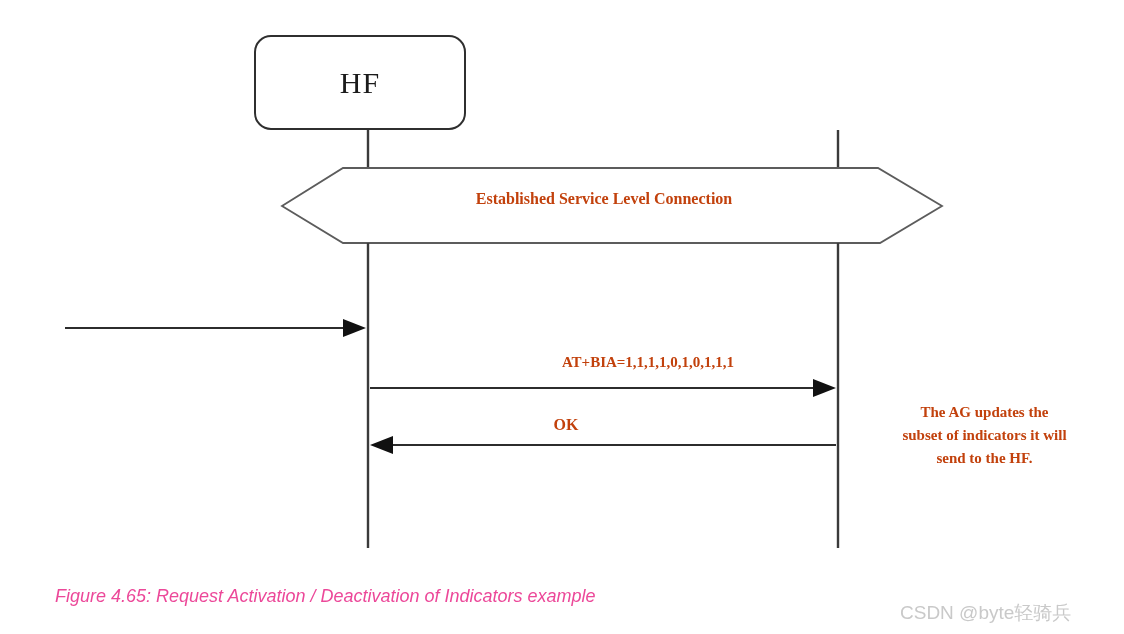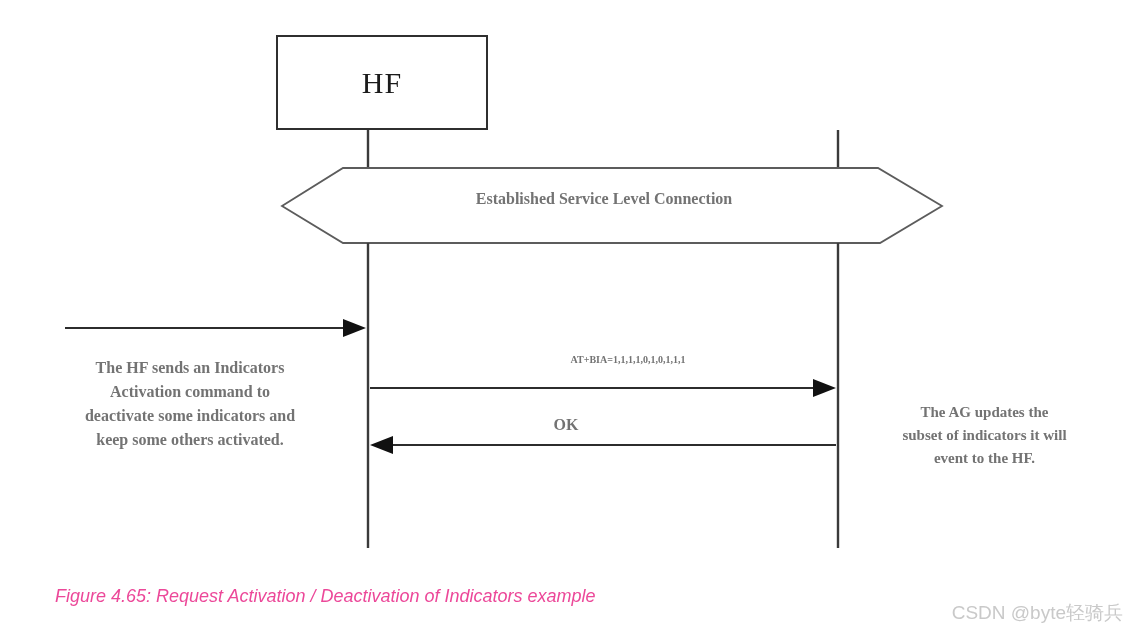--- a/index.html
+++ b/index.html
@@ -27,46 +27,46 @@
     height: 95px;
     border: 2px solid #2f2f2f;
     background: #ffffff;
     display: flex;
     align-items: center;
     justify-content: center;
     box-sizing: border-box;
     font-size: 30px;
     letter-spacing: 1px;
   }
-  .box-hf { left: 276px; width: 212px; }
+  .box-hf { left: 254px; width: 212px; border-radius: 17px; }
   .box-ag { left: 743px; width: 207px; }
   .diagram-label {
     position: absolute;
     text-align: center;
     font-weight: 600;
     white-space: pre-line;
-    color: #737373;
+    color: #c2410c;
   }
   .banner-label {
     left: 404px; top: 190px; width: 400px;
     font-size: 16px;
   }
   .internal-event-label {
     left: 65px; top: 264px; width: 300px;
     font-size: 16px;
     line-height: 21px;
   }
   .hf-note {
     left: 35px; top: 356px; width: 310px;
     font-size: 16px;
     line-height: 24px;
   }
   .atbia-label {
-    left: 440px; top: 354px; width: 376px;
-    font-size: 10px;
+    left: 460px; top: 354px; width: 376px;
+    font-size: 15px;
   }
   .ok-label {
     left: 516px; top: 416px; width: 100px;
     font-size: 16px;
   }
   .ag-note {
     left: 862px; top: 401px; width: 245px;
     font-size: 15px;
     line-height: 23px;
   }
@@ -75,21 +75,20 @@
     left: 55px; top: 586px;
     font-family: "Liberation Sans", sans-serif;
     font-style: italic;
     font-size: 18px;
     color: #ec4899;
     white-space: nowrap;
   }
   .watermark {
     position: absolute;
     left: 900px; top: 600px; width: 223px;
-    text-align: right;
     font-family: "Liberation Sans", sans-serif;
     font-size: 19px;
     color: #c9c9c9;
     white-space: nowrap;
   }
 </style>
 </head>
 <body>
 
 <div class="canvas">
@@ -120,30 +119,26 @@
     </g>
   </svg>
 
   <div class="participant-box box-hf">
     <span>HF</span>
   </div>
 
   <div class="diagram-label banner-label">Established Service Level Connection</div>
 
 
-  <div class="diagram-label hf-note">The HF sends an Indicators
-Activation command to
-deactivate some indicators and
-keep some others activated.</div>
 
   <div class="diagram-label atbia-label">AT+BIA=1,1,1,1,0,1,0,1,1,1</div>
 
   <div class="diagram-label ok-label">OK</div>
 
   <div class="diagram-label ag-note">The AG updates the
 subset of indicators it will
-event to the HF.</div>
+send to the HF.</div>
 
   <div class="figure-caption">Figure 4.65: Request Activation / Deactivation of Indicators example</div>
 
   <div class="watermark">CSDN @byte轻骑兵</div>
 
 </div>
 
 </body></html>

